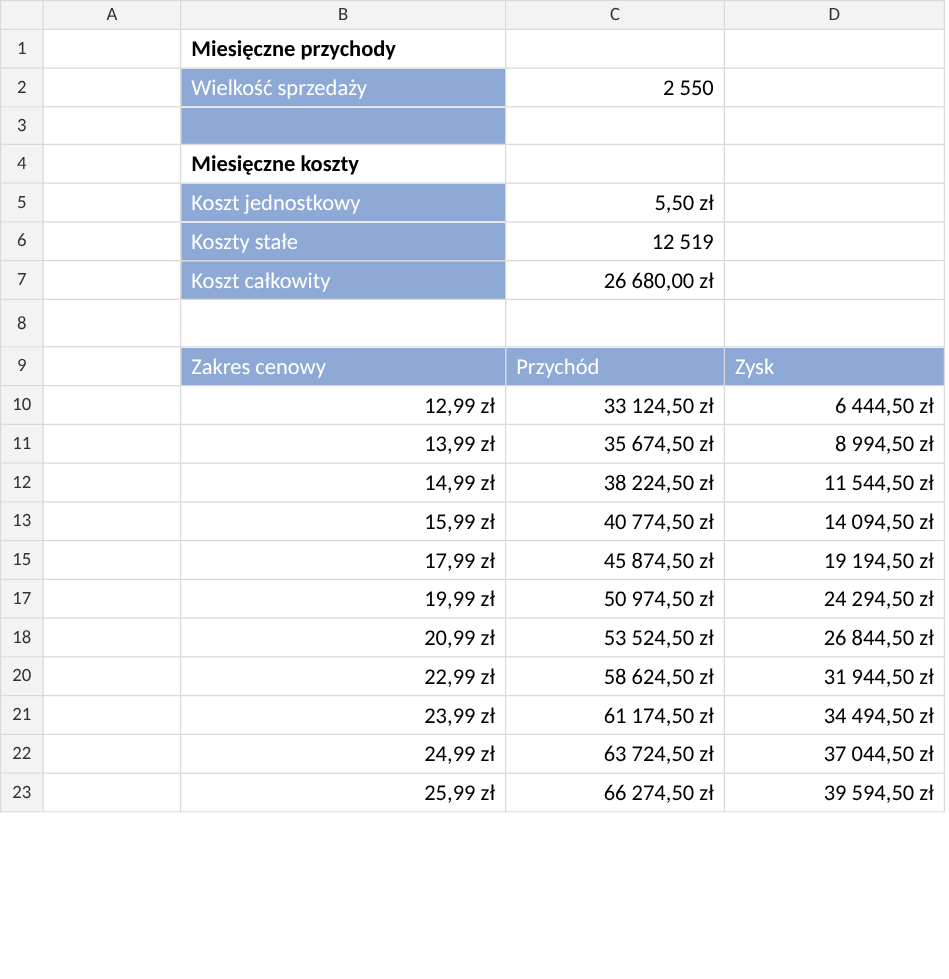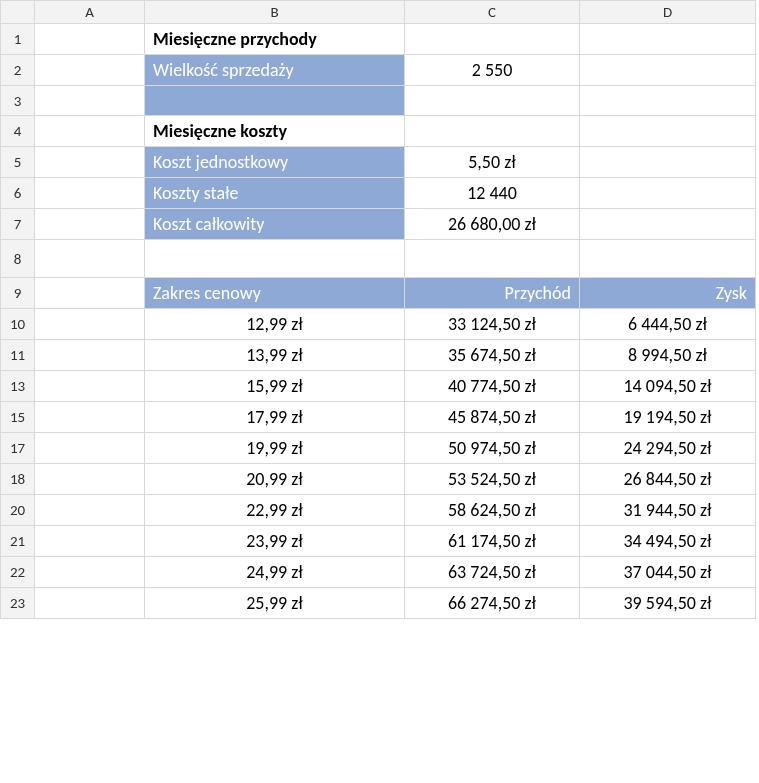--- a/index.html
+++ b/index.html
@@ -41,22 +41,22 @@
   }
   .col-A { width: 110px; }
   .col-B { width: 260px; }
   .col-C { width: 175px; }
   .col-D { width: 176px; }
   .bold { font-weight: 700; margin-left: 46px; }
   .hl {
     background: #8ea9d6;
     color: #fff;
   }
-  .right { text-align: center; }
-  .center { text-align: right; }
+  .right { text-align: right; }
+  .center { text-align: left; }
   .tall { height: 38px; }
 </style>
 </head>
 <body>
 
 <table class="sheet">
   <colgroup>
     <col style="width:34px">
     <col class="col-A">
     <col class="col-B">
@@ -105,21 +105,21 @@
       <th class="rowhdr">5</th>
       <td></td>
       <td class="hl">Koszt jednostkowy</td>
       <td class="right">5,50 zł</td>
       <td></td>
     </tr>
     <tr>
       <th class="rowhdr">6</th>
       <td></td>
       <td class="hl">Koszty stałe</td>
-      <td class="right">12 440</td>
+      <td class="right">12 519</td>
       <td></td>
     </tr>
     <tr>
       <th class="rowhdr">7</th>
       <td></td>
       <td class="hl">Koszt całkowity</td>
       <td class="right">26 680,00 zł</td>
       <td></td>
     </tr>
     <tr class="tall">
@@ -143,20 +143,27 @@
       <td class="right">12,99 zł</td>
       <td class="right">33 124,50 zł</td>
       <td class="right">6 444,50 zł</td>
     </tr>
     <tr>
       <th class="rowhdr">11</th>
       <td></td>
       <td class="right">13,99 zł</td>
       <td class="right">35 674,50 zł</td>
       <td class="right">8 994,50 zł</td>
+    </tr>
+    <tr>
+      <th class="rowhdr">12</th>
+      <td></td>
+      <td class="right">14,99 zł</td>
+      <td class="right">38 224,50 zł</td>
+      <td class="right">11 544,50 zł</td>
     </tr>
     <tr>
       <th class="rowhdr">13</th>
       <td></td>
       <td class="right">15,99 zł</td>
       <td class="right">40 774,50 zł</td>
       <td class="right">14 094,50 zł</td>
     </tr>
     <tr>
       <th class="rowhdr">15</th>

